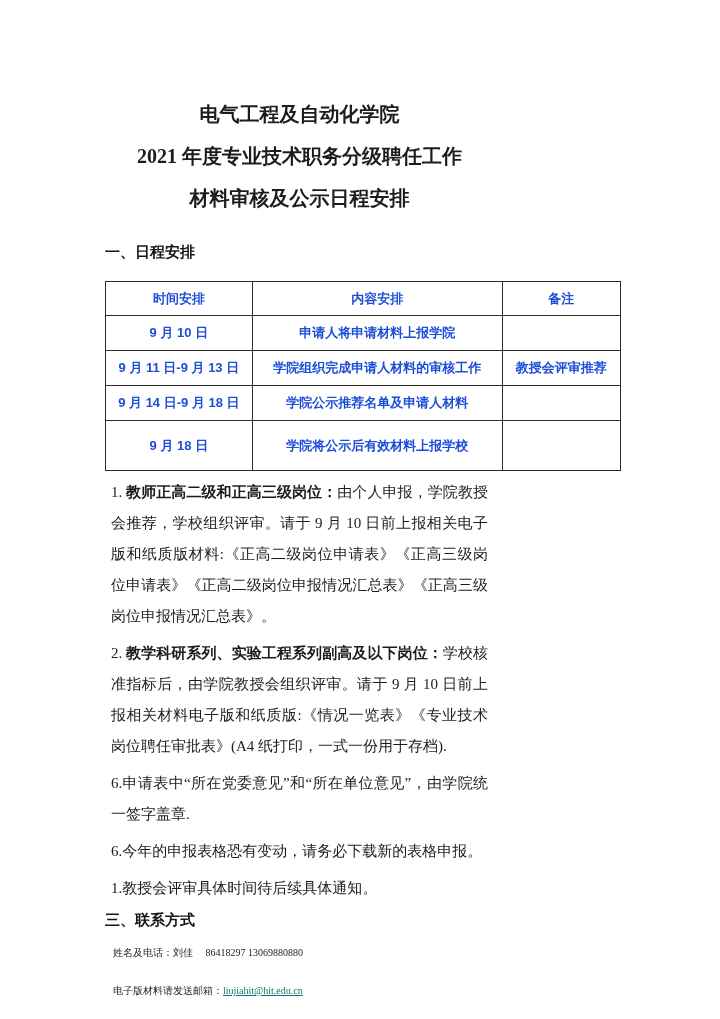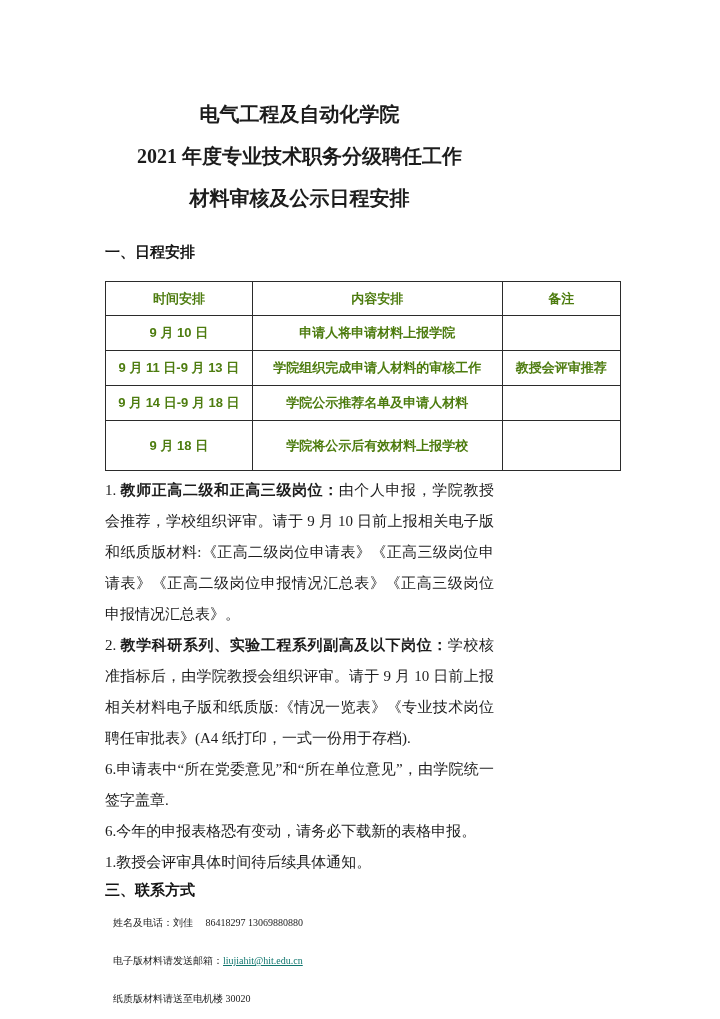--- a/index.html
+++ b/index.html
@@ -31,33 +31,33 @@
   .sec-heading.h3{margin-top:2px;}
   
   table.schedule{
     width:516px;border-collapse:collapse;margin-top:19px;
     font-family:"Liberation Sans", sans-serif;
     table-layout:fixed;
   }
   table.schedule th, table.schedule td{
     border:1px solid #2b2b2b;
     text-align:center;vertical-align:middle;
-    font-size:13px;font-weight:700;color:#4d7c0f;
+    font-size:13px;font-weight:700;color:#1d4ed8;
     padding:0 4px;
   }
   table.schedule th{height:33px;}
   table.schedule td{height:34px;}
   table.schedule tr:last-child td{height:49px;}
   col.c-time{width:28.5%;}
   col.c-content{width:48.5%;}
   col.c-remark{width:23%;}
   
   .notes{margin-top:4px;}
   .note{
-    margin:0;font-size:15px;line-height:31px;
+    margin:6px;font-size:15px;line-height:31px;
     text-align:justify;color:#1c1c1c;
   }
   .note b{font-weight:700;}
   
   .contact-line{
     margin:8px;font-size:10px;line-height:30px;color:#1c1c1c;
   }
   .contact-line a{text-decoration:underline;}
 </style>
 </head>

